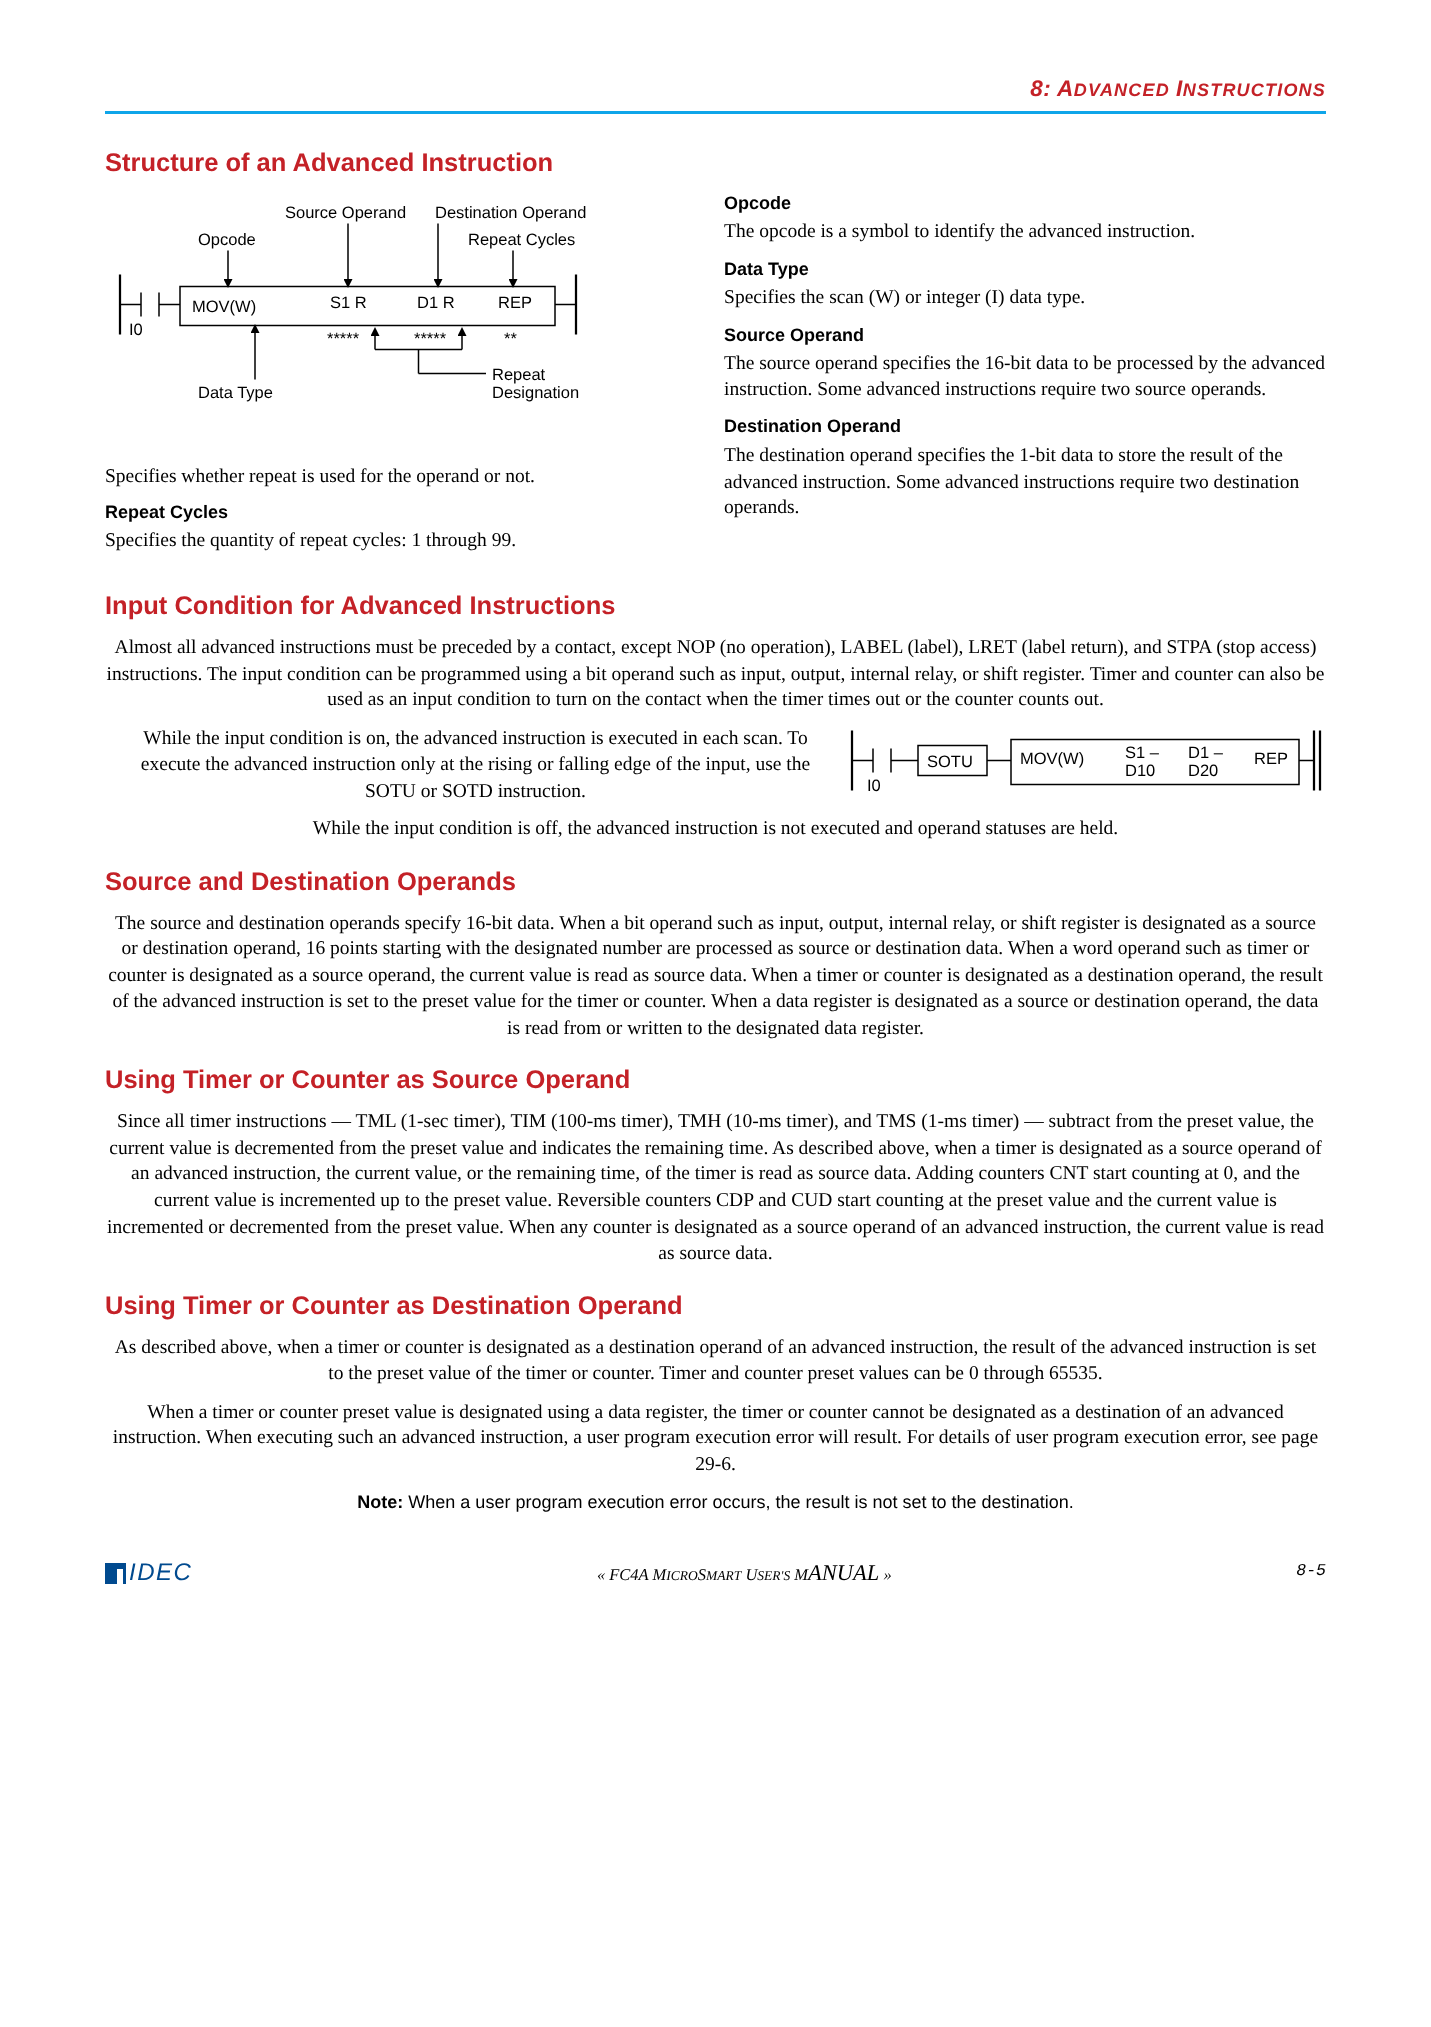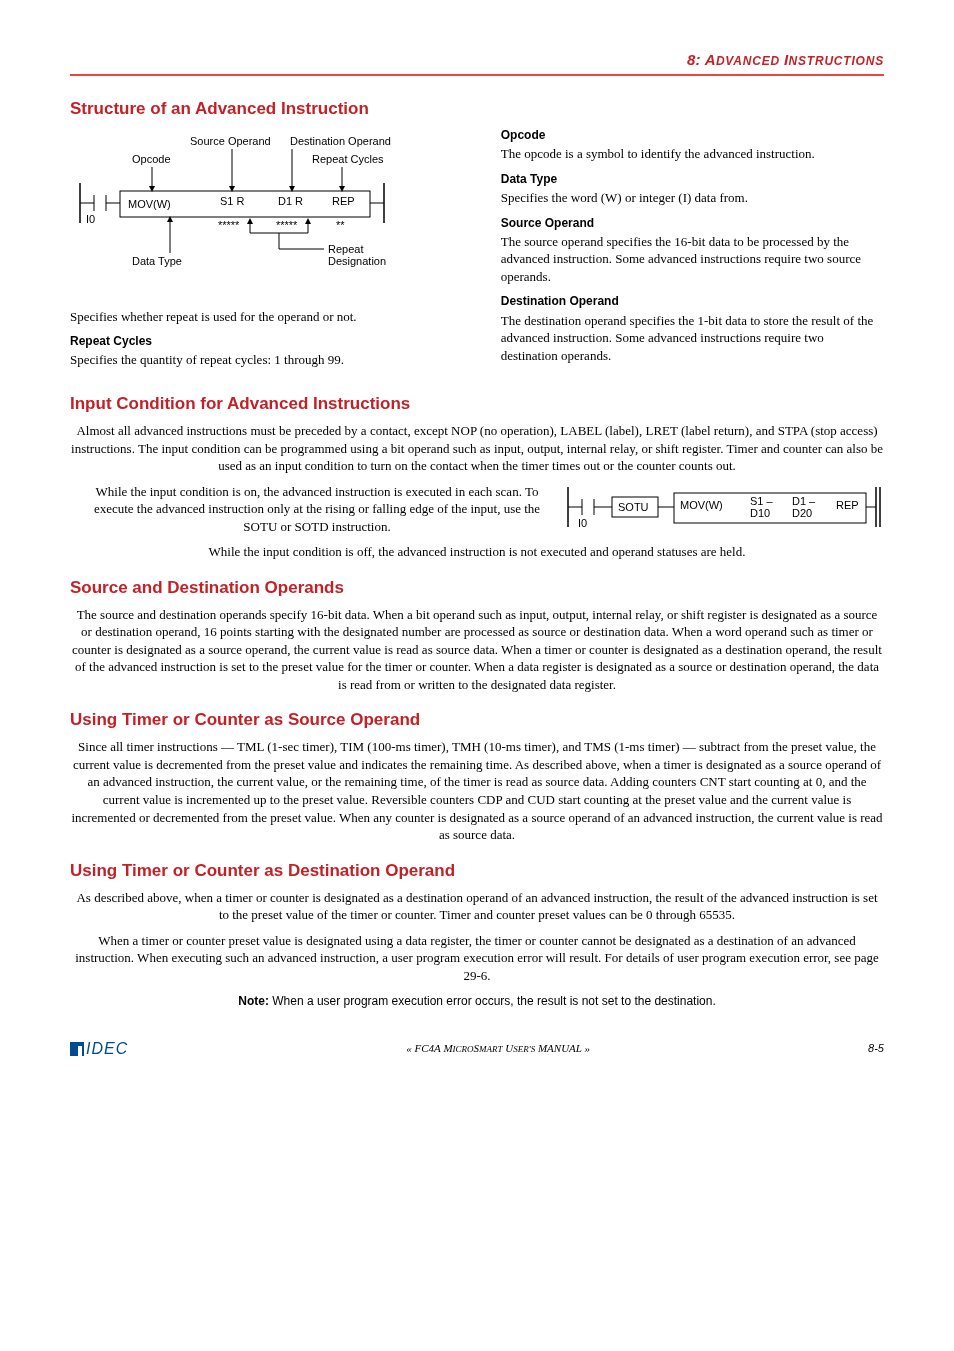--- a/index.html
+++ b/index.html
@@ -13,21 +13,21 @@
     padding: 50px 70px 30px 70px;
     line-height: 1.35;
   }
   .chapter-head {
     text-align: right;
     font-family: Arial, Helvetica, sans-serif;
     font-weight: bold;
     font-style: italic;
     font-size: 15px;
     color: #c42127;
-    border-bottom: 2px solid #ef4444;
+    border-bottom: 2px solid #0ea5e9;
     padding-bottom: 4px;
     margin-bottom: 22px;
     letter-spacing: 0.3px;
   }
   .chapter-head .sc { font-style: italic; font-size: 12px; letter-spacing: 0.8px; }
   h2.section {
     font-family: Arial, Helvetica, sans-serif;
     font-weight: bold;
     font-size: 17px;
     color: #c42127;
@@ -35,30 +35,30 @@
   }
   h3.sub {
     font-family: Arial, Helvetica, sans-serif;
     font-weight: bold;
     font-size: 12px;
     color: #000;
     margin: 8px 0 2px 0;
   }
   p.body { margin: 0 0 8px 0; }
   .indent { margin-left: 20px; text-align: center; }
-  .two-col { display: flex; gap: 40px; margin-bottom: 8px;}
+  .two-col { display: flex; gap: 22px; margin-bottom: 8px;}
   .col-l { flex: 0 0 48%; }
   .col-r { flex: 1 1 auto; }
   .note-label { font-family: Arial, Helvetica, sans-serif; font-weight: bold; font-size: 12px; }
   .note-text { font-family: Arial, Helvetica, sans-serif; font-size: 12px; }
 
   
   .footer { display:flex; justify-content:space-between; align-items:center; margin-top: 28px; font-size: 11px; font-style: italic; }
   .footer .center { flex:1; text-align:center; font-family: "Times New Roman", serif; }
-  .footer .right { font-style: italic; font-family:Liberation Sans, sans-serif; }
+  .footer .right { font-style: italic; font-family:Liberation Mono, monospace; }
   .idec-logo { display:flex; align-items:center; gap:2px; }
   .idec-sq { width:14px; height:14px; background:#004a8f; position:relative; }
   .idec-sq::after { content:""; position:absolute; right:2px; bottom:0; width:4px; height:10px; background:#fff; }
   .idec-txt { font-family: Arial, Helvetica, sans-serif; font-weight: normal; font-size:16px; color:#004a8f; letter-spacing:1px; }
 
   
   svg text { font-family: Arial, Helvetica, sans-serif; }
   .diagram-box { margin: 6px 0 10px 0; }
 
   
@@ -133,21 +133,21 @@
 
     <p class="body">Specifies whether repeat is used for the operand or not.</p>
     <h3 class="sub">Repeat Cycles</h3>
     <p class="body">Specifies the quantity of repeat cycles: 1 through 99.</p>
   </div>
 
   <div class="col-r">
     <h3 class="sub" style="margin-top:0">Opcode</h3>
     <p class="body">The opcode is a symbol to identify the advanced instruction.</p>
     <h3 class="sub">Data Type</h3>
-    <p class="body">Specifies the word (W) or integer (I) data from.</p>
+    <p class="body">Specifies the scan (W) or integer (I) data type.</p>
     <h3 class="sub">Source Operand</h3>
     <p class="body">The source operand specifies the 16-bit data to be processed by the advanced instruction. Some advanced instructions require two source operands.</p>
     <h3 class="sub">Destination Operand</h3>
     <p class="body">The destination operand specifies the 1-bit data to store the result of the advanced instruction. Some advanced instructions require two destination operands.</p>
   </div>
 </div>
 
 <h2 class="section">Input Condition for Advanced Instructions</h2>
 <p class="body indent">Almost all advanced instructions must be preceded by a contact, except NOP (no operation), LABEL (label), LRET (label return), and STPA (stop access) instructions. The input condition can be programmed using a bit operand such as input, output, internal relay, or shift register. Timer and counter can also be used as an input condition to turn on the contact when the timer times out or the counter counts out.</p>
 
@@ -194,16 +194,16 @@
 <p class="body indent">
   <span class="note-label">Note:</span><span class="note-text"> When a user program execution error occurs, the result is not set to the destination.</span>
 </p>
 
 <div class="footer">
   <div class="idec-logo">
     <div class="idec-sq"></div>
     <div class="idec-txt">IDEC</div>
   </div>
   <div class="center">
-    <span style="font-style:italic">« FC4A M<span style="font-size:9px">ICRO</span>S<span style="font-size:9px">MART</span> U<span style="font-size:9px">SER'S</span> M<span style="font-size:11px">ANUAL</span> »</span>
+    <span style="font-style:italic">« FC4A M<span style="font-size:9px">ICRO</span>S<span style="font-size:9px">MART</span> U<span style="font-size:9px">SER'S</span> M<span style="font-size:15px">ANUAL</span> »</span>
   </div>
   <div class="right">8-5</div>
 </div>
 
 </body></html>

